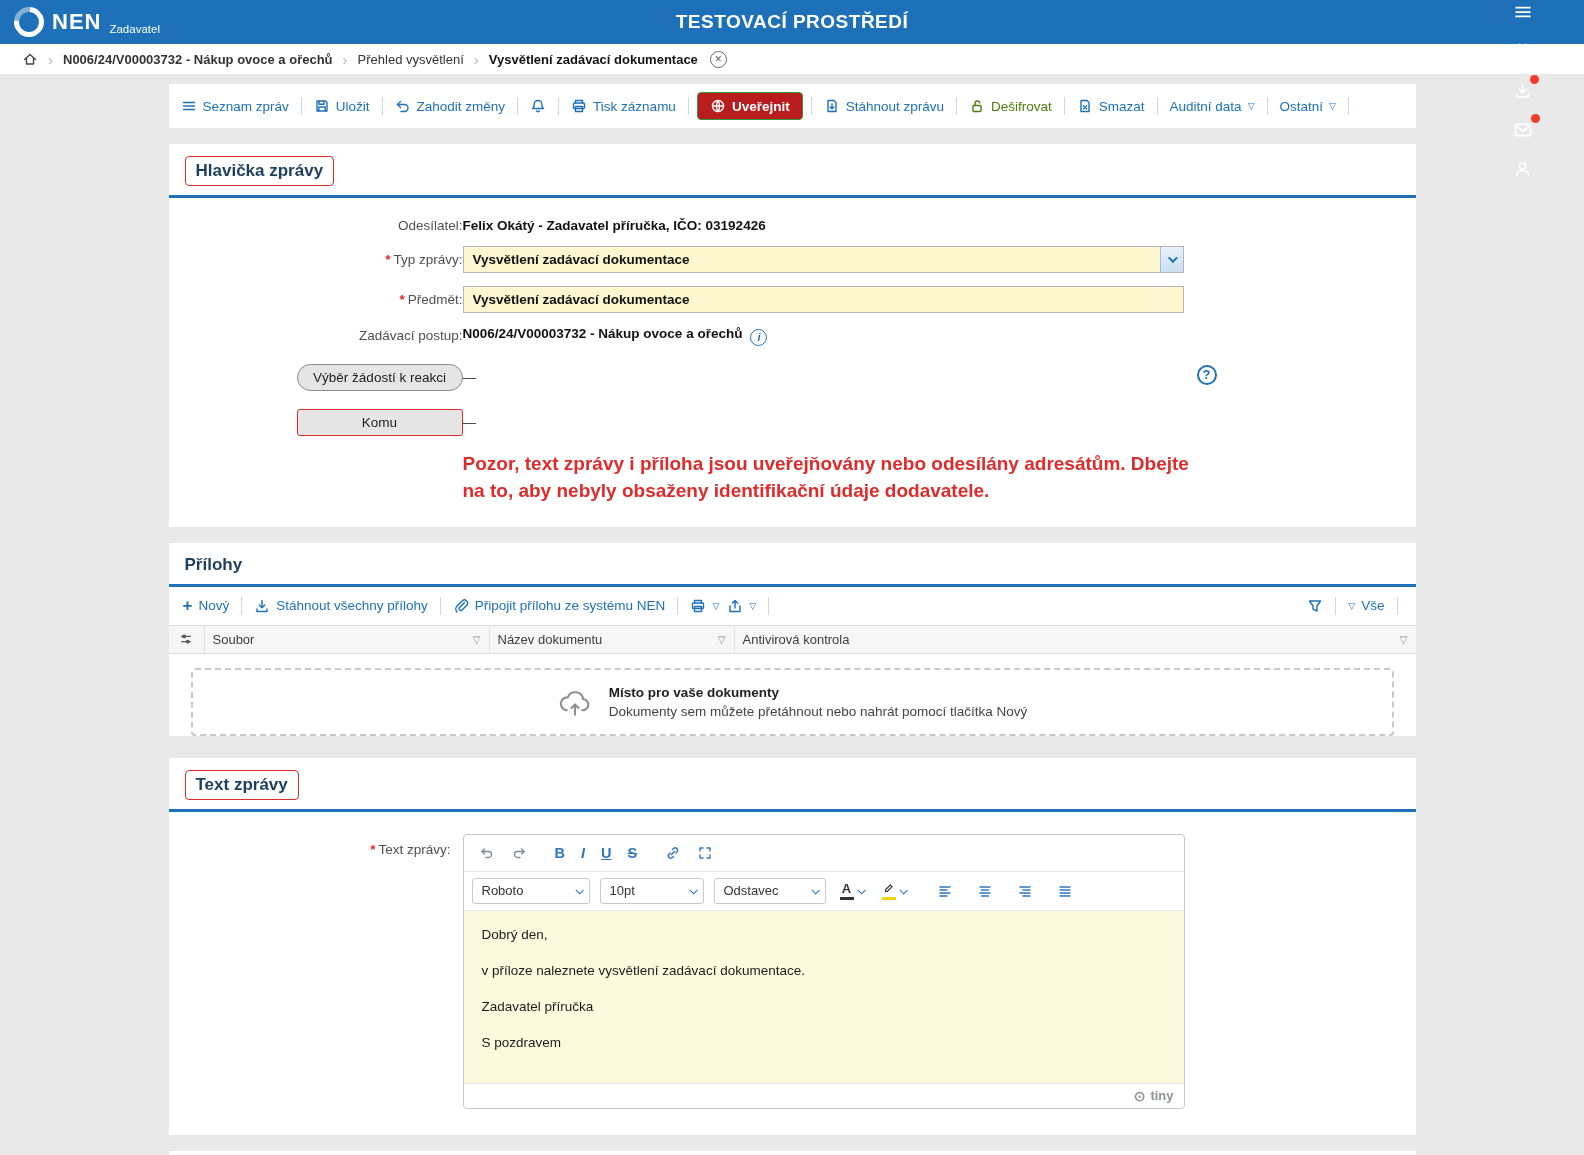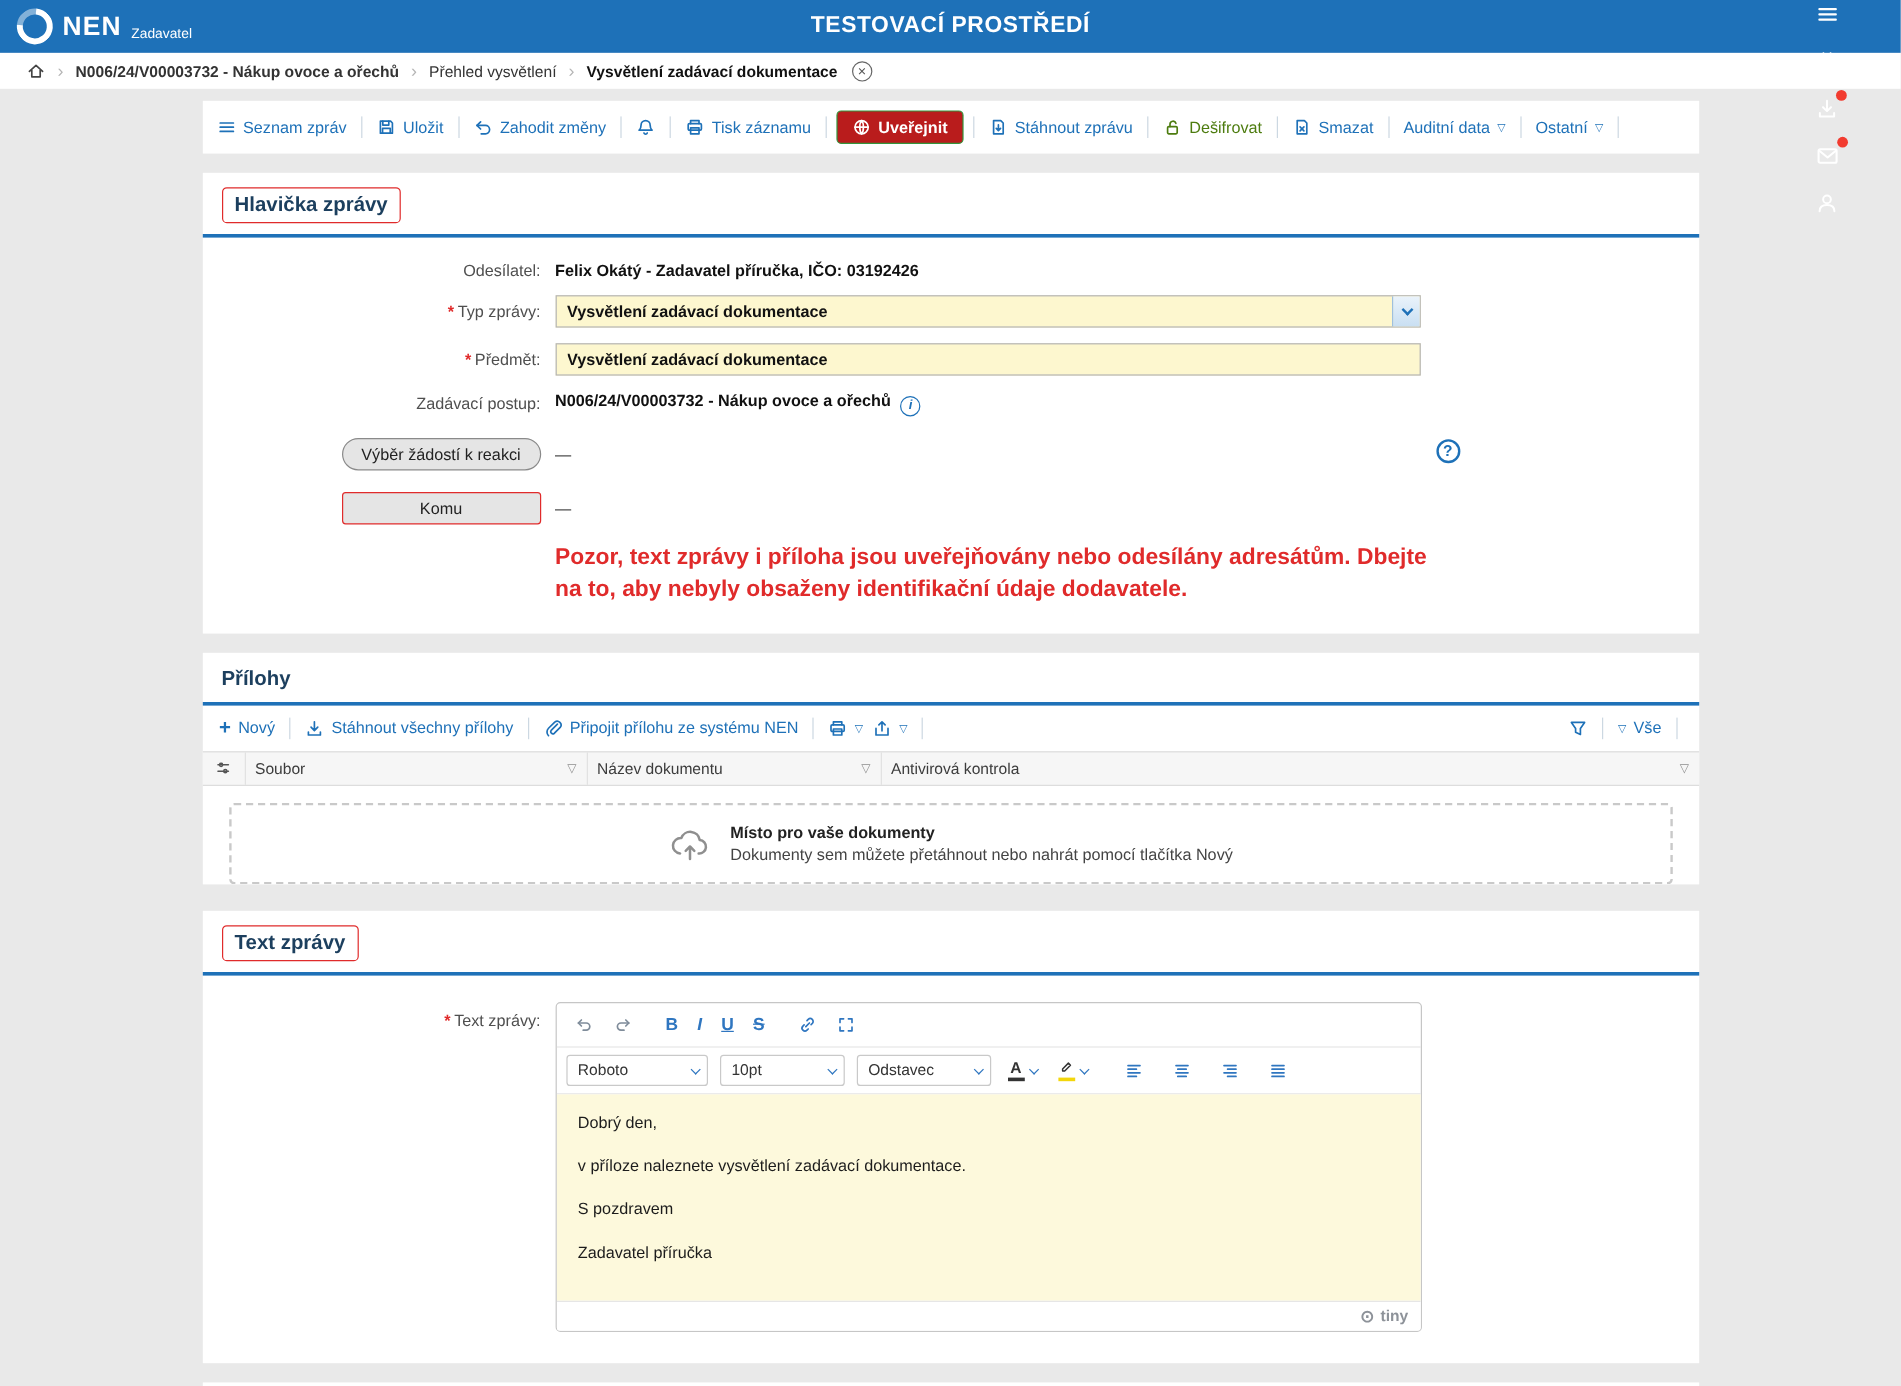--- a/index.html
+++ b/index.html
@@ -49,21 +49,21 @@
   .chev-small { font-size:9px; color:#1e71b8; }
 
   
   .sec-head { display:flex; align-items:center; justify-content:space-between; padding:12px 16px 9px; }
   .sec-title { font-size:17px; font-weight:bold; color:#1c3f5e; }
   .boxed-red { border:1px solid #e02b2b; border-radius:4px; padding:4px 10px; }
   .sec-line { height:3px; background:#1e71b8; }
   .sec-body { padding:20px 16px 22px; }
 
   .frow { display:flex; align-items:center; margin-bottom:13px; position:relative; }
-  .flabel { width:278px; display:flex; justify-content:flex-end; align-items:flex-start; padding-right:12px; color:#4f4f4f; font-size:13.5px; gap:2px; flex:none; }
+  .flabel { width:278px; display:flex; justify-content:flex-end; align-items:flex-start; padding-right:0; color:#4f4f4f; font-size:13.5px; gap:2px; flex:none; }
   .req { color:#e02b2b; font-weight:bold; margin-right:1px; }
   .fvalue { font-size:13.5px; color:#111; }
   .fvalue.strong { font-weight:bold; }
   .dash { color:#333; }
 
   .field { width:721px; height:27px; background:#fdf7cf; border:1px solid #b5b5b5; display:flex; align-items:center; }
   .field-text { flex:1; padding:0 9px; font-weight:bold; font-size:13.5px; color:#111; }
   input.field-input { width:721px; height:27px; background:#fdf7cf; border:1px solid #b5b5b5; padding:0 9px; font-weight:bold; font-size:13.5px; color:#111; font-family:inherit; }
   .select-btn { width:23px; height:100%; border-left:1px solid #9fc0de; background:linear-gradient(#eaf3fb,#c9dff2); display:flex; align-items:center; justify-content:center; }
   .chev { width:7px; height:7px; border-right:2px solid #1e71b8; border-bottom:2px solid #1e71b8; transform:rotate(45deg) translateY(-2px); display:inline-block; }
@@ -526,22 +526,22 @@
               <svg class="ic i16" viewBox="0 0 16 16">
                   <path d="M3 4h10M3 7h10M3 10h10M3 13h10"></path>
                 </svg>
             </button>
           </span>
         </div>
 
         <div class="ed-content">
           <p>Dobrý den,</p>
           <p>v příloze naleznete vysvětlení zadávací dokumentace.</p>
+          <p>Zadavatel příručka</p>
           <p>S pozdravem</p>
-          <p>Zadavatel příručka</p>
         </div>
 
         <div class="ed-status">
           <span class="tiny-mark">⊙</span>
           <span>tiny</span>
         </div>
       </div>
     </div>
   </section>
 

